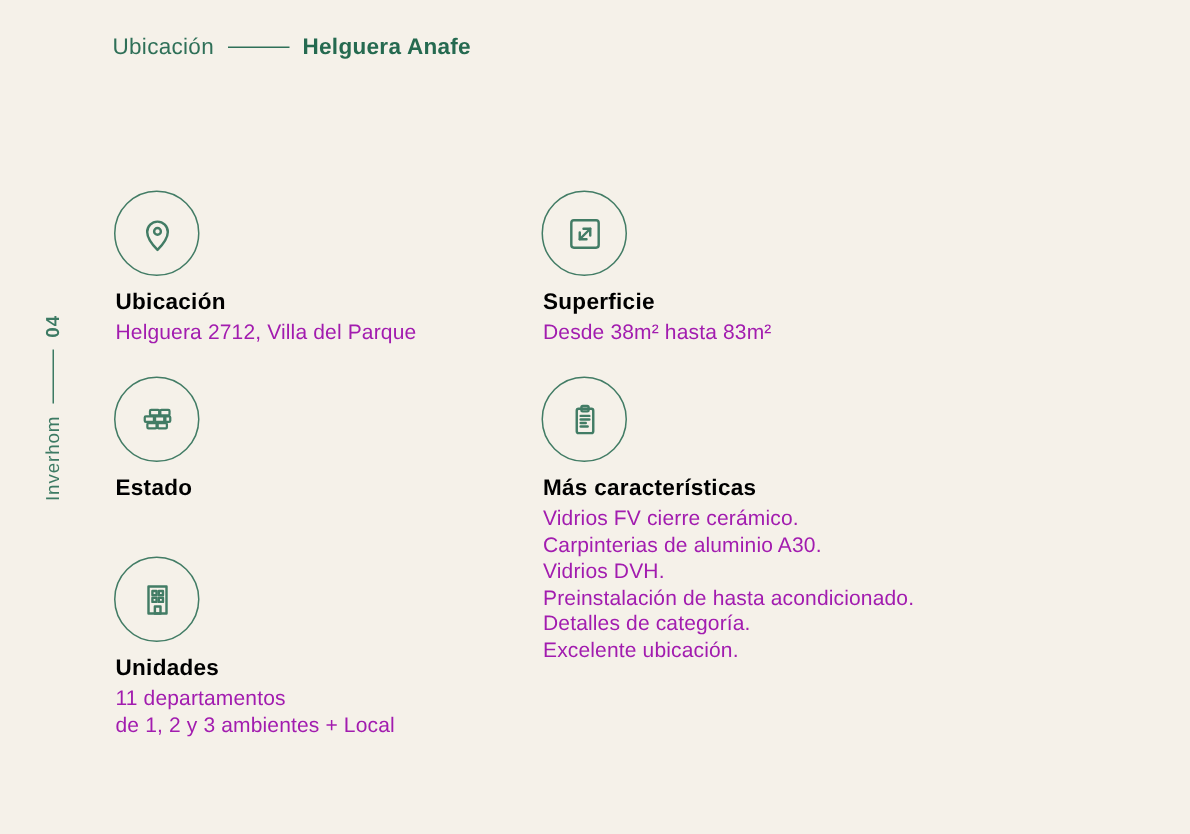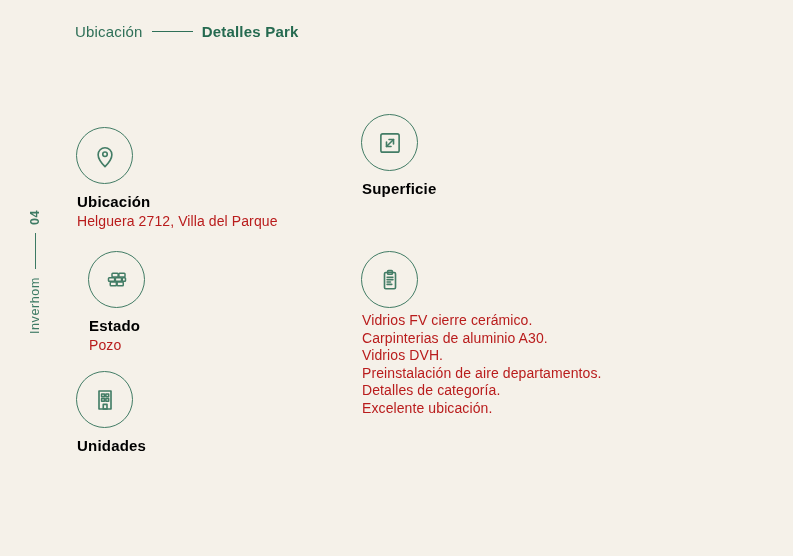--- a/index.html
+++ b/index.html
@@ -47,36 +47,36 @@
   }
   .icon-circle svg { display:block; }
   .feat h3 {
     margin:10px 0 0 1px;
     font-size:15px; font-weight:700; color:#000000; letter-spacing:.2px;
     line-height:15px;
   }
   .feat .lines { margin-top:4px; }
   .feat .lines p {
     margin:0 0 0 1px;
-    font-size:14px; color:#b91c1c; line-height:17.6px; letter-spacing:.1px;
+    font-size:14px; color:#a21caf; line-height:17.6px; letter-spacing:.1px;
   }
 
   .pos-ubicacion       { left:76px;  top:127px; }
-  .pos-superficie      { left:361px; top:114px; }
-  .pos-estado          { left:76px;  top:251px;margin-left:12px; }
+  .pos-superficie      { left:361px; top:127px; }
+  .pos-estado          { left:76px;  top:251px; }
   .pos-caracteristicas { left:361px; top:251px; }
   .pos-unidades        { left:76px;  top:371px; }
 </style>
 </head>
 <body>
 
 <div class="header">
   <span class="h-label">Ubicación</span>
   <span class="h-line"></span>
-  <span class="h-project">Detalles Park</span>
+  <span class="h-project">Helguera Anafe</span>
 </div>
 
 <div class="side">
   <span class="s-brand">Inverhom</span>
   <span class="s-line"></span>
   <span class="s-page">04</span>
 </div>
 
 <section class="feat pos-ubicacion">
   <div class="icon-circle">
@@ -94,66 +94,71 @@
 <section class="feat pos-superficie">
   <div class="icon-circle">
     <svg width="30" height="30" viewBox="0 0 24 24" fill="none" stroke="#427c65" stroke-width="1.3" stroke-linecap="round" stroke-linejoin="round">
       <rect x="4.7" y="4.7" width="14.6" height="14.6" rx="1.4"></rect>
       <line x1="9.2" y1="14.8" x2="14.8" y2="9.2"></line>
       <polyline points="11.2,9.2 14.8,9.2 14.8,12.8"></polyline>
       <polyline points="12.8,14.8 9.2,14.8 9.2,11.2"></polyline>
     </svg>
   </div>
   <h3>Superficie</h3>
+  <div class="lines">
+    <p>Desde 38m² hasta 83m²</p>
+  </div>
 </section>
 
 <section class="feat pos-estado">
   <div class="icon-circle">
     <svg width="30" height="30" viewBox="0 0 24 24" fill="none" stroke="#427c65" stroke-width="1.2" stroke-linejoin="round">
       <rect x="8" y="6.6" width="4.9" height="2.9" rx="0.6"></rect>
       <rect x="13.5" y="6.6" width="4.9" height="2.9" rx="0.6"></rect>
       <rect x="5.2" y="10.1" width="4.9" height="2.9" rx="0.6"></rect>
       <rect x="10.7" y="10.1" width="4.9" height="2.9" rx="0.6"></rect>
       <rect x="16.2" y="10.1" width="2.6" height="2.9" rx="0.6"></rect>
       <rect x="6.6" y="13.6" width="4.9" height="2.9" rx="0.6"></rect>
       <rect x="12.1" y="13.6" width="4.9" height="2.9" rx="0.6"></rect>
     </svg>
   </div>
   <h3>Estado</h3>
-  <div class="lines">
-    <p>Pozo</p>
-  </div>
 </section>
 
 <section class="feat pos-caracteristicas">
   <div class="icon-circle">
     <svg width="30" height="30" viewBox="0 0 24 24" fill="none" stroke="#427c65" stroke-width="1.3" stroke-linecap="round" stroke-linejoin="round">
       <rect x="7.6" y="6" width="8.8" height="13" rx="1"></rect>
       <rect x="10.1" y="4.5" width="3.8" height="2.9" rx="0.7"></rect>
       <line x1="9.7" y1="9.8" x2="14.3" y2="9.8"></line>
       <line x1="9.7" y1="11.7" x2="14.3" y2="11.7"></line>
       <line x1="9.7" y1="13.6" x2="12.4" y2="13.6"></line>
       <line x1="9.7" y1="15.5" x2="13.4" y2="15.5"></line>
     </svg>
   </div>
+  <h3>Más características</h3>
   <div class="lines">
     <p>Vidrios FV cierre cerámico.</p>
     <p>Carpinterias de aluminio A30.</p>
     <p>Vidrios DVH.</p>
-    <p>Preinstalación de aire departamentos.</p>
+    <p>Preinstalación de hasta acondicionado.</p>
     <p>Detalles de categoría.</p>
     <p>Excelente ubicación.</p>
   </div>
 </section>
 
 <section class="feat pos-unidades">
   <div class="icon-circle">
     <svg width="30" height="30" viewBox="0 0 24 24" fill="none" stroke="#427c65" stroke-width="1.3" stroke-linejoin="round">      
         <rect x="7.2" y="4.8" width="9.6" height="14.4"></rect>
       <rect x="9.3" y="7.2" width="2.2" height="2.2"></rect>
       <rect x="12.7" y="7.2" width="2.2" height="2.2"></rect>
       <rect x="9.3" y="10.8" width="2.2" height="2.2"></rect>
       <rect x="12.7" y="10.8" width="2.2" height="2.2"></rect>
       <rect x="10.6" y="15.5" width="3" height="3.7"></rect>
     </svg>
   </div>
   <h3>Unidades</h3>
+  <div class="lines">
+    <p>11 departamentos</p>
+    <p>de 1, 2 y 3 ambientes + Local</p>
+  </div>
 </section>
 
 </body></html>

